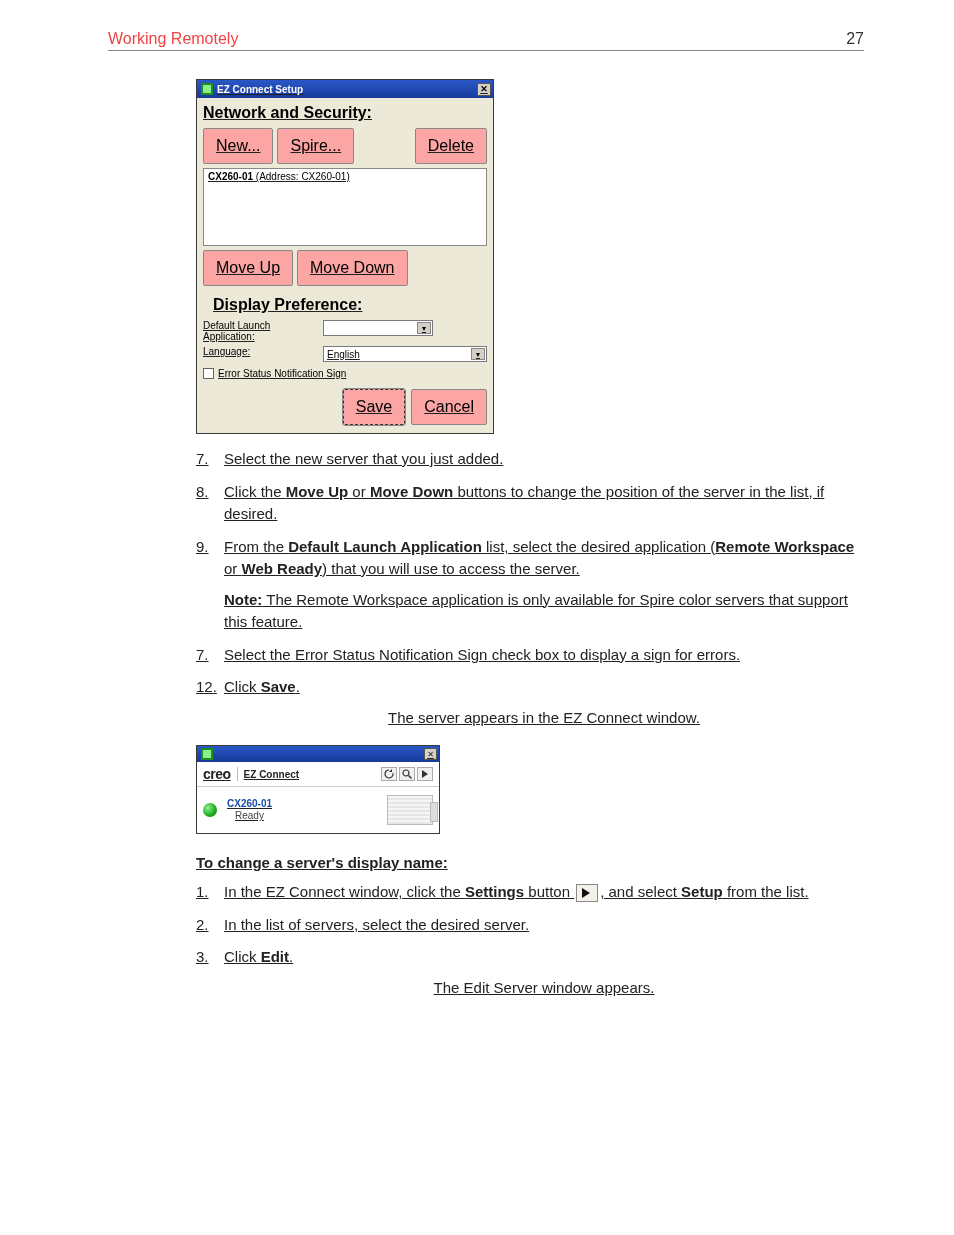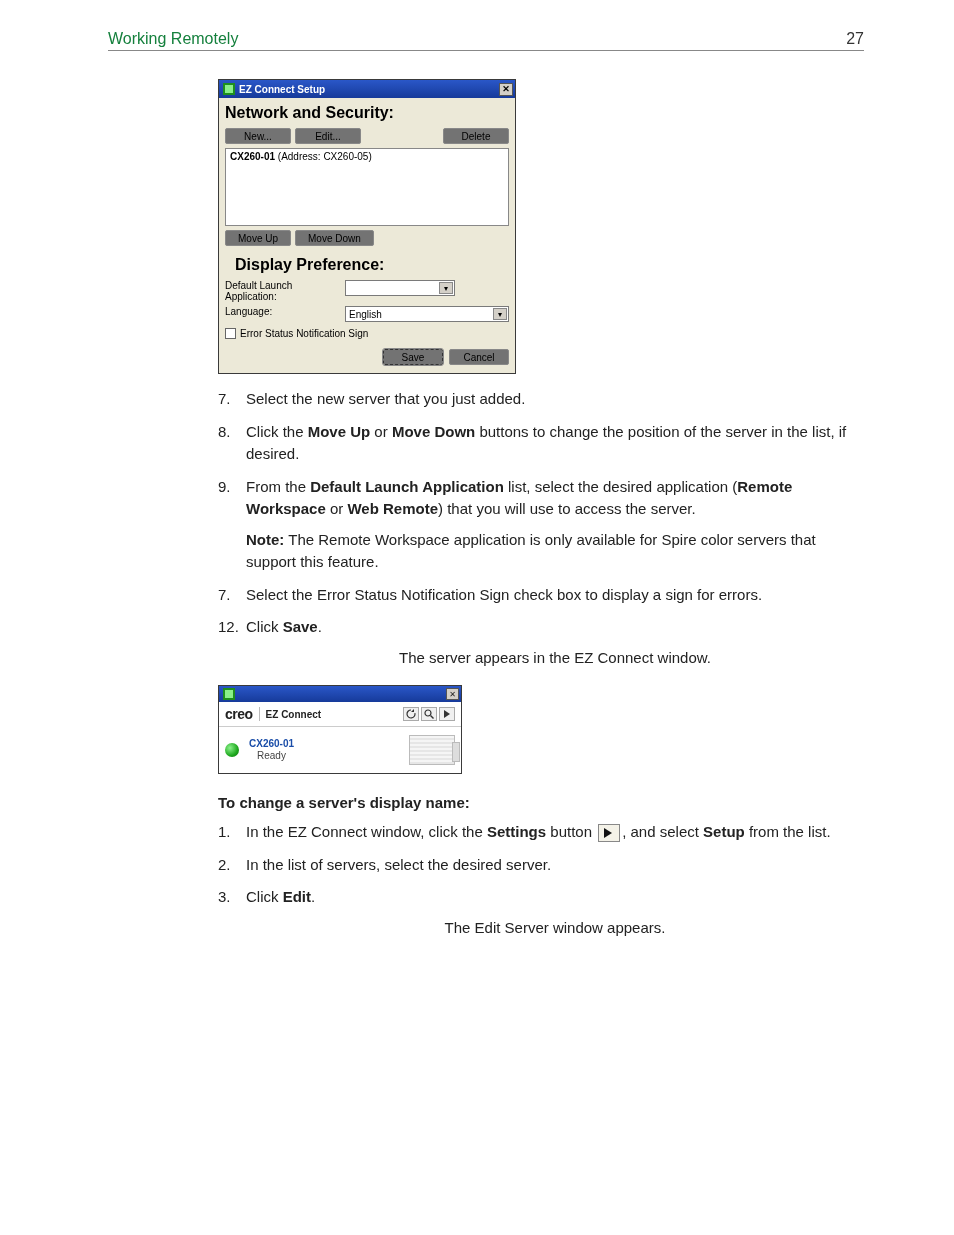--- a/index.html
+++ b/index.html
@@ -1,33 +1,33 @@
 <!DOCTYPE html>
 <html><head>
 <meta charset="utf-8">
 <style>
   * { box-sizing: border-box; }
   html, body { margin: 0; padding: 0; background: #fff; font-family: "Segoe UI", "Helvetica Neue", Arial, sans-serif; color: #222; }
   .page { width: 954px; min-height: 1235px; margin: 0 auto; padding: 30px 90px 40px 108px; position: relative; }
   .header-row { display: flex; justify-content: space-between; align-items: baseline; border-bottom: 1px solid #888; padding-bottom: 2px; margin-bottom: 28px; }
-  .header-title { font-size: 16px; color: #15803d; }
+  .header-title { font-size: 16px; color: #ef4444; }
   .page-number { font-size: 16px; color: #333; }
-  .content-col { margin-left: 110px; }
+  .content-col { margin-left: 88px; text-decoration: underline; }
 
   
   .dialog { width: 298px; border: 1px solid #3a3a3a; background: #ece9d8; font-family: Tahoma, Arial, sans-serif; font-size: 10px; color: #000; margin-bottom: 14px; }
   .titlebar { background: linear-gradient(#2a57c8,#163a9a); color: #fff; display: flex; align-items: center; height: 18px; padding: 0 2px 0 4px; font-size: 10px; font-weight: bold; }
   .titlebar .tb-icon { width: 12px; height: 12px; margin-right: 4px; display:inline-block; }
   .titlebar .tb-icon svg { display:block; }
   .titlebar .spacer { flex: 1; }
   .titlebar .close { width: 14px; height: 13px; background: #d4d0c8; border: 1px solid #555; display:flex; align-items:center; justify-content:center; font-size: 9px; line-height: 1; color:#000; font-weight:bold; cursor:pointer; }
   .dlg-body { padding: 4px 6px 8px 6px; }
   .section-label { font-weight: bold; font-size: 16px; margin: 2px 0 6px 0; }
   .btn-row { display: flex; gap: 4px; margin-bottom: 4px; }
-  .win-btn { height: 16px; padding: 0 12px; font-size: 10px; background: #737373; border: 1px solid #888; border-radius: 2px; cursor:pointer; display:inline-flex; align-items:center; justify-content:center; min-width: 66px; }
+  .win-btn { height: 36px; padding: 0 12px; font-size: 16px; background: #fca5a5; border: 1px solid #888; border-radius: 2px; cursor:pointer; display:inline-flex; align-items:center; justify-content:center; min-width: 66px; }
   .listbox { background: #fff; border: 1px solid #888; height: 78px; padding: 2px 4px; font-size: 10px; }
   .listbox .entry { white-space: nowrap; }
   .listbox .entry b { font-weight: bold; }
   .row { display: flex; align-items: flex-start; margin: 4px 0; }
   .row label { font-size: 10px; width: 120px; }
   .select { flex: 1; height: 16px; border: 1px solid #7a7a7a; background: #fff; font-size: 10px; display:flex; align-items:center; justify-content:space-between; padding: 0 1px 0 3px; }
   .select .caret { width: 14px; height: 12px; background: #d4d0c8; border: 1px solid #888; display:flex; align-items:center; justify-content:center; font-size:8px; }
   .chk-row { display:flex; align-items:center; gap:4px; margin: 6px 0 10px 0; font-size:10px; }
   .chk { width: 11px; height: 11px; border: 1px solid #666; background:#fff; }
   .dlg-footer { display:flex; justify-content:flex-end; gap:6px; }
@@ -92,30 +92,30 @@
         <span class="spacer"></span>
         <span class="close">✕</span>
       </div>
       <div class="dlg-body">
         <div class="section-label">Network and Security:</div>
         <div class="btn-row">
           <div class="win-btn">
               <span>New...</span>
             </div>
           <div class="win-btn">
-              <span>Edit...</span>
+              <span>Spire...</span>
             </div>
           <span style="flex:1"></span>
           <div class="win-btn">
               <span>Delete</span>
             </div>
         </div>
         <div class="listbox">
           <div class="entry">
-            <b>CX260-01</b><span> (Address: CX260-05)</span>
+            <b>CX260-01</b><span> (Address: CX260-01)</span>
           </div>
         </div>
         <div class="btn-row" style="margin-top:4px;">
           <div class="win-btn">
               <span>Move Up</span>
             </div>
           <div class="win-btn">
               <span>Move Down</span>
             </div>
         </div>
@@ -155,21 +155,21 @@
         <li>
           <div class="num">7.</div>
           <div class="body">Select the new server that you just added.</div>
         </li>
         <li>
           <div class="num">8.</div>
           <div class="body">Click the <b>Move Up</b> or <b>Move Down</b> buttons to change the position of the server in the list, if desired.</div>
         </li>
         <li>
           <div class="num">9.</div>
-          <div class="body">From the <b>Default Launch Application</b> list, select the desired application (<b>Remote Workspace</b> or <b>Web Remote</b>) that you will use to access the server.<div class="note"><b>Note:</b>  The Remote Workspace application is only available for Spire color servers that support this feature.</div></div>
+          <div class="body">From the <b>Default Launch Application</b> list, select the desired application (<b>Remote Workspace</b> or <b>Web Ready</b>) that you will use to access the server.<div class="note"><b>Note:</b>  The Remote Workspace application is only available for Spire color servers that support this feature.</div></div>
         </li>
         <li>
           <div class="num">7.</div>
           <div class="body">Select the Error Status Notification Sign check box to display a sign for errors.</div>
         </li>
         <li>
           <div class="num">12.</div>
           <div class="body">Click <b>Save</b>.<div class="sub">The server appears in the EZ Connect window.</div></div>
         </li>
       </ol>

